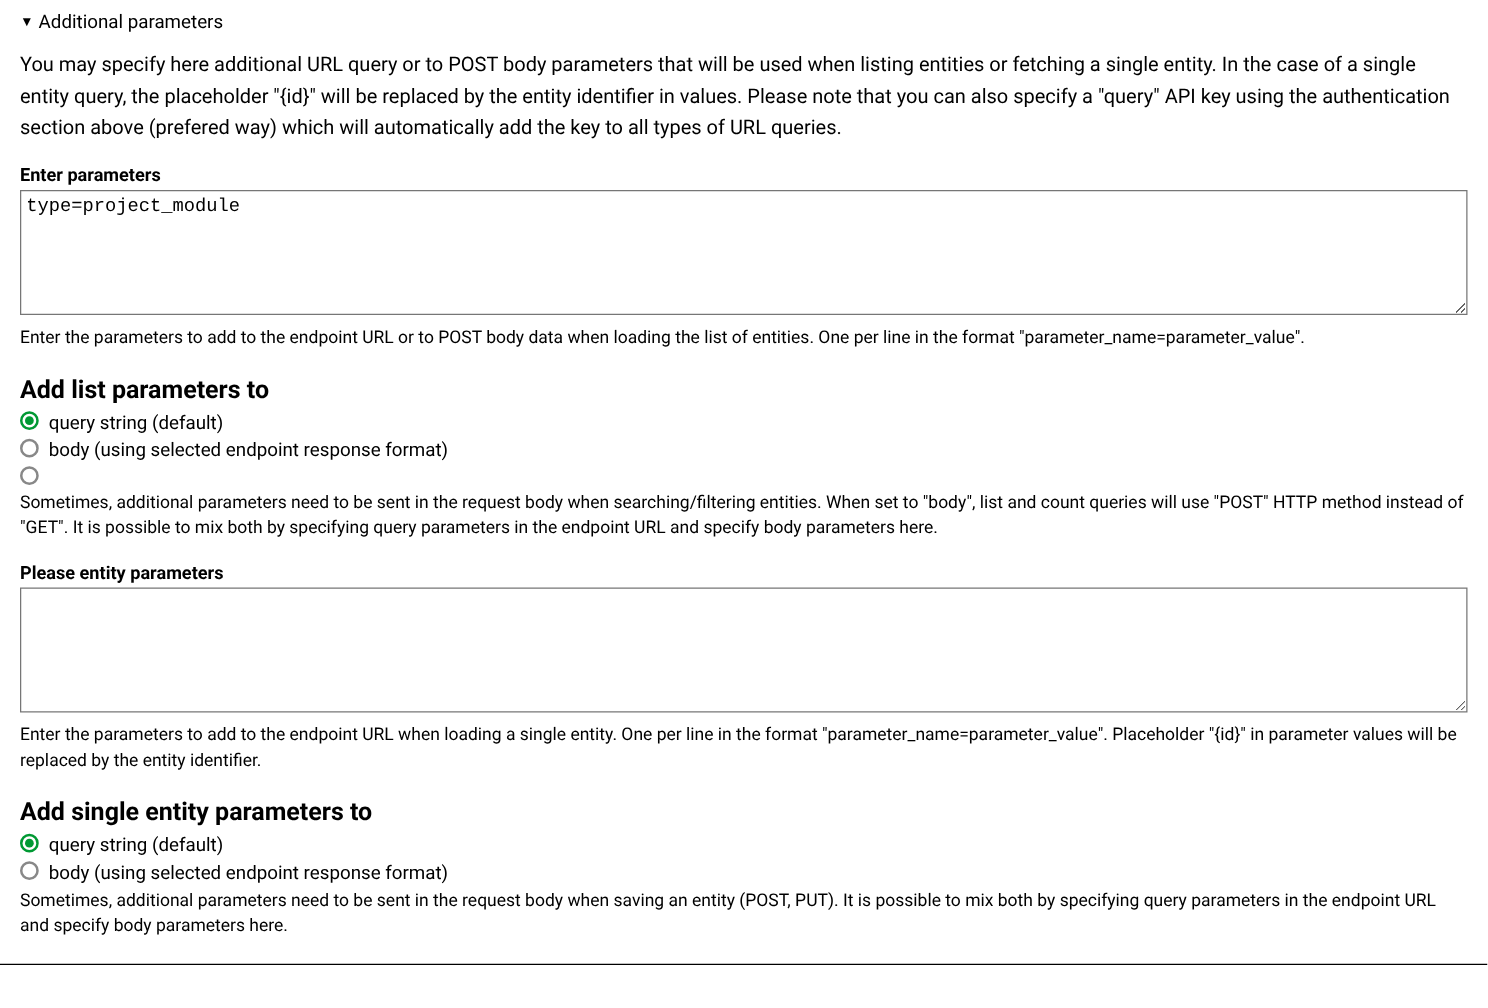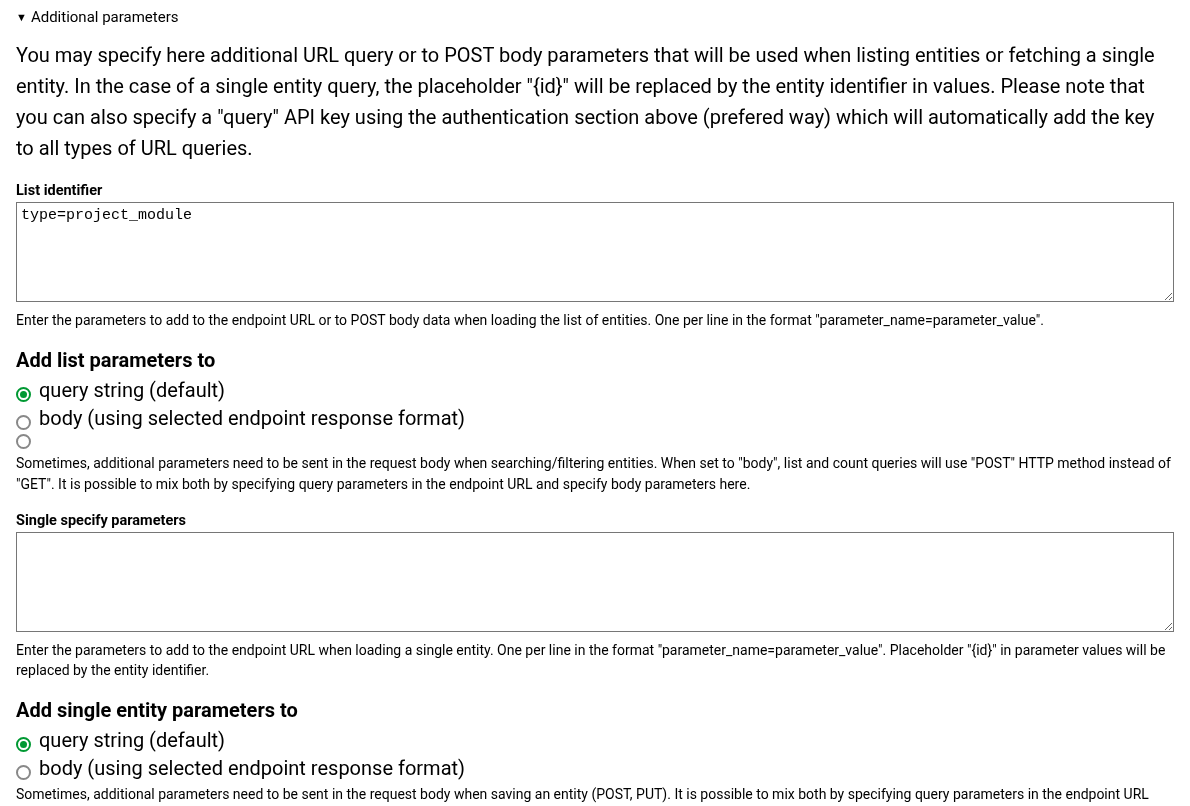--- a/index.html
+++ b/index.html
@@ -22,21 +22,21 @@
     gap: 4px;
     font-size: 15px;
     margin-bottom: 14px;
     cursor: pointer;
   }
   .triangle {
     font-size: 11px;
     line-height: 1;
   }
   .description {
-    font-size: 20px;
+    font-size: 16px;
     line-height: 1.55;
     margin: 0 0 18px 0;
   }
   .field-label {
     font-weight: 700;
     font-size: 14.5px;
     margin-bottom: 3px;
   }
   .group-label {
     font-weight: 700;
@@ -54,24 +54,24 @@
     line-height: 1.3;
   }
   .help-text {
     font-size: 14px;
     line-height: 1.45;
     color: #000;
     margin-top: 4px;
   }
   .radio-row {
     display: flex;
-    align-items: flex-end;
+    align-items: flex-start;
     gap: 8px;
     margin: 4px 0;
-    font-size: 20px;
+    font-size: 15px;
   }
   .radio {
     width: 15px;
     height: 15px;
     border: 2px solid #888;
     border-radius: 50%;
     display: inline-flex;
     align-items: center;
     justify-content: center;
     flex-shrink: 0;
@@ -95,21 +95,21 @@
 <div class="panel">
 
   <div class="section-header">
     <span class="triangle">▼</span>
     <span>Additional parameters</span>
   </div>
 
   <p class="description">You may specify here additional URL query or to POST body parameters that will be used when listing entities or fetching a single entity. In the case of a single entity query, the placeholder "{id}" will be replaced by the entity identifier in values. Please note that you can also specify a "query" API key using the authentication section above (prefered way) which will automatically add the key to all types of URL queries.</p>
 
   
-  <div class="field-label">List identifier</div>
+  <div class="field-label">Enter parameters</div>
   <textarea style="">type=project_module</textarea>
   <div class="help-text">Enter the parameters to add to the endpoint URL or to POST body data when loading the list of entities. One per line in the format "parameter_name=parameter_value".</div>
 
   
   <div class="group-label">Add list parameters to</div>
 
   <div class="radio-row">
     <span class="radio checked"></span>
     <span>query string (default)</span>
   </div>
@@ -118,21 +118,21 @@
     <span>body (using selected endpoint response format)</span>
   </div>
   <div class="radio-row">
     <span class="radio"></span>
   </div>
   <div class="help-text">Sometimes, additional parameters need to be sent in the request body when searching/filtering entities. When set to "body", list and count queries will use "POST" HTTP method instead of "GET". It is possible to mix both by specifying query parameters in the endpoint URL and specify body parameters here.</div>
 
   <div style="height:18px"></div>
 
   
-  <div class="field-label">Single specify parameters</div>
+  <div class="field-label">Please entity parameters</div>
   <textarea style=""></textarea>
   <div class="help-text">Enter the parameters to add to the endpoint URL when loading a single entity. One per line in the format "parameter_name=parameter_value". Placeholder "{id}" in param­eter values will be replaced by the entity identifier.</div>
 
   
   <div class="group-label">Add single entity parameters to</div>
 
   <div class="radio-row">
     <span class="radio checked"></span>
     <span>query string (default)</span>
   </div>

